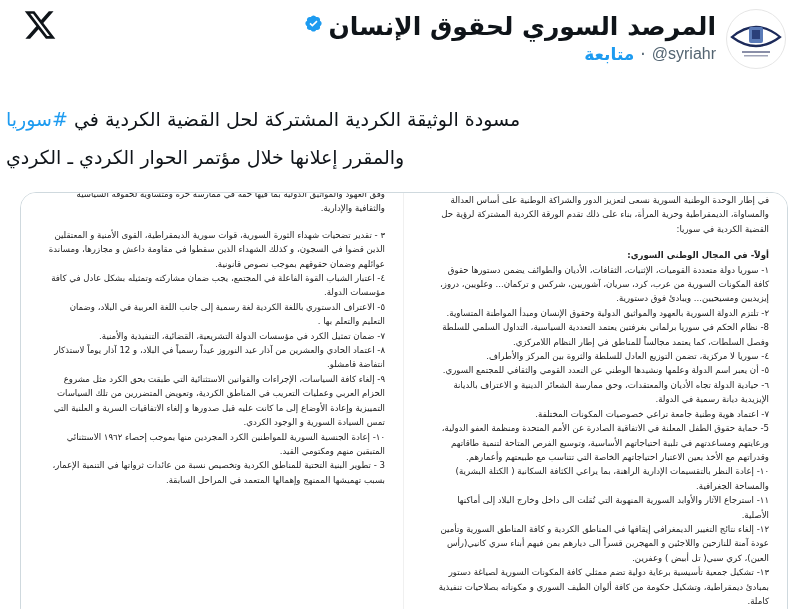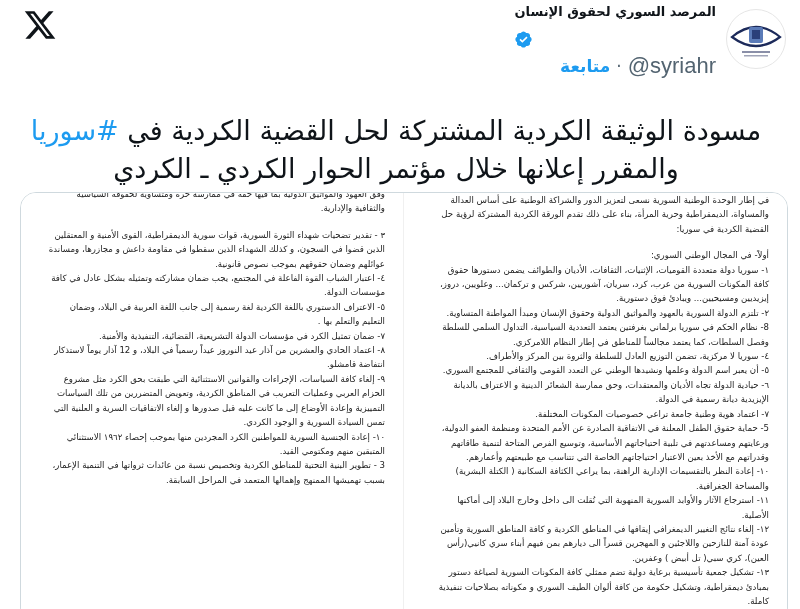--- a/index.html
+++ b/index.html
@@ -2,36 +2,36 @@
 <html><head>
 <meta charset="utf-8">
 <style>
   html, body { margin:0; padding:0; }
   body { width:800px; height:609px; background:#ffffff; overflow:hidden; position:relative;
          font-family:"DejaVu Sans", sans-serif; color:#0f1419; }
   .x-logo { position:absolute; left:22px; top:8px; width:36px; height:34px; }
   .header { position:absolute; right:14px; top:6px; height:66px; display:flex; flex-direction:row-reverse; align-items:center; gap:10px; }
   .avatar { width:58px; height:58px; border-radius:50%; background:#fff; border:1px solid #e6e6e6; position:relative; overflow:hidden; display:flex; align-items:center; justify-content:center; }
   .names { direction:rtl; text-align:right; }
-  .display-name { font-size:13px; font-weight:bold; display:flex; align-items:flex-end; gap:5px; line-height:26px;flex-direction:column; }
+  .display-name { font-size:25px; font-weight:bold; display:flex; align-items:flex-start; gap:5px; line-height:26px; }
   .verified { width:19px; height:19px; }
   .sub { font-size:17px; color:#536471; margin-top:4px; display:flex; align-items:center; gap:6px; }
   .follow { color:#1d9bf0; font-weight:bold;text-align:right; }
-  .handle { direction:ltr; font-family:"Liberation Sans", sans-serif; font-size:22px; }
-  .tweet-text { position:absolute; right:14px; top:112px; width:780px; direction:rtl; text-align:center;
-                font-size:27px; line-height:38px; color:#0f1419; font-family:"DejaVu Sans", sans-serif; }
+  .handle { direction:ltr; font-family:"Liberation Sans", sans-serif; font-size:16px; }
+  .tweet-text { position:absolute; right:14px; top:100px; width:780px; direction:rtl; text-align:left;
+                font-size:19px; line-height:38px; color:#0f1419; font-family:"DejaVu Sans", sans-serif; }
   .hashtag { color:#1d9bf0; }
   .media { position:absolute; left:20px; top:192px; width:766px; height:430px; border:1.5px solid #cfd9de; border-radius:16px; overflow:hidden; background:#fff; }
   .page { position:absolute; top:0; height:100%; background:#fff; direction:rtl; text-align:right; color:#222;
           font-size:8.6px; line-height:14.4px; font-family:"DejaVu Sans", sans-serif; overflow:hidden; }
   .page.right { right:0; width:383px; padding:0 18px 0 30px; box-sizing:border-box; }
   .page.left { left:0; width:382px; padding:0 18px 0 26px; box-sizing:border-box; }
   .page p { margin:0; }
   .page .gap { height:12px; }
-  .page .head { font-weight:normal; }
+  .page .head { font-weight:bold; }
   .sep { position:absolute; left:382px; top:0; width:1px; height:100%; background:#f0f0f0; }
   .wm { position:absolute; opacity:0.07; }
 </style>
 </head>
 <body>
 
 <svg class="x-logo" viewBox="0 0 24 24">
   <path fill="#0f1419" d="M18.244 2.25h3.308l-7.227 8.26 8.502 11.24H16.17l-5.214-6.817L4.99 21.75H1.68l7.73-8.835L1.254 2.25H8.08l4.713 6.231zm-1.161 17.52h1.833L7.084 4.126H5.117z"></path>
 </svg>
 

